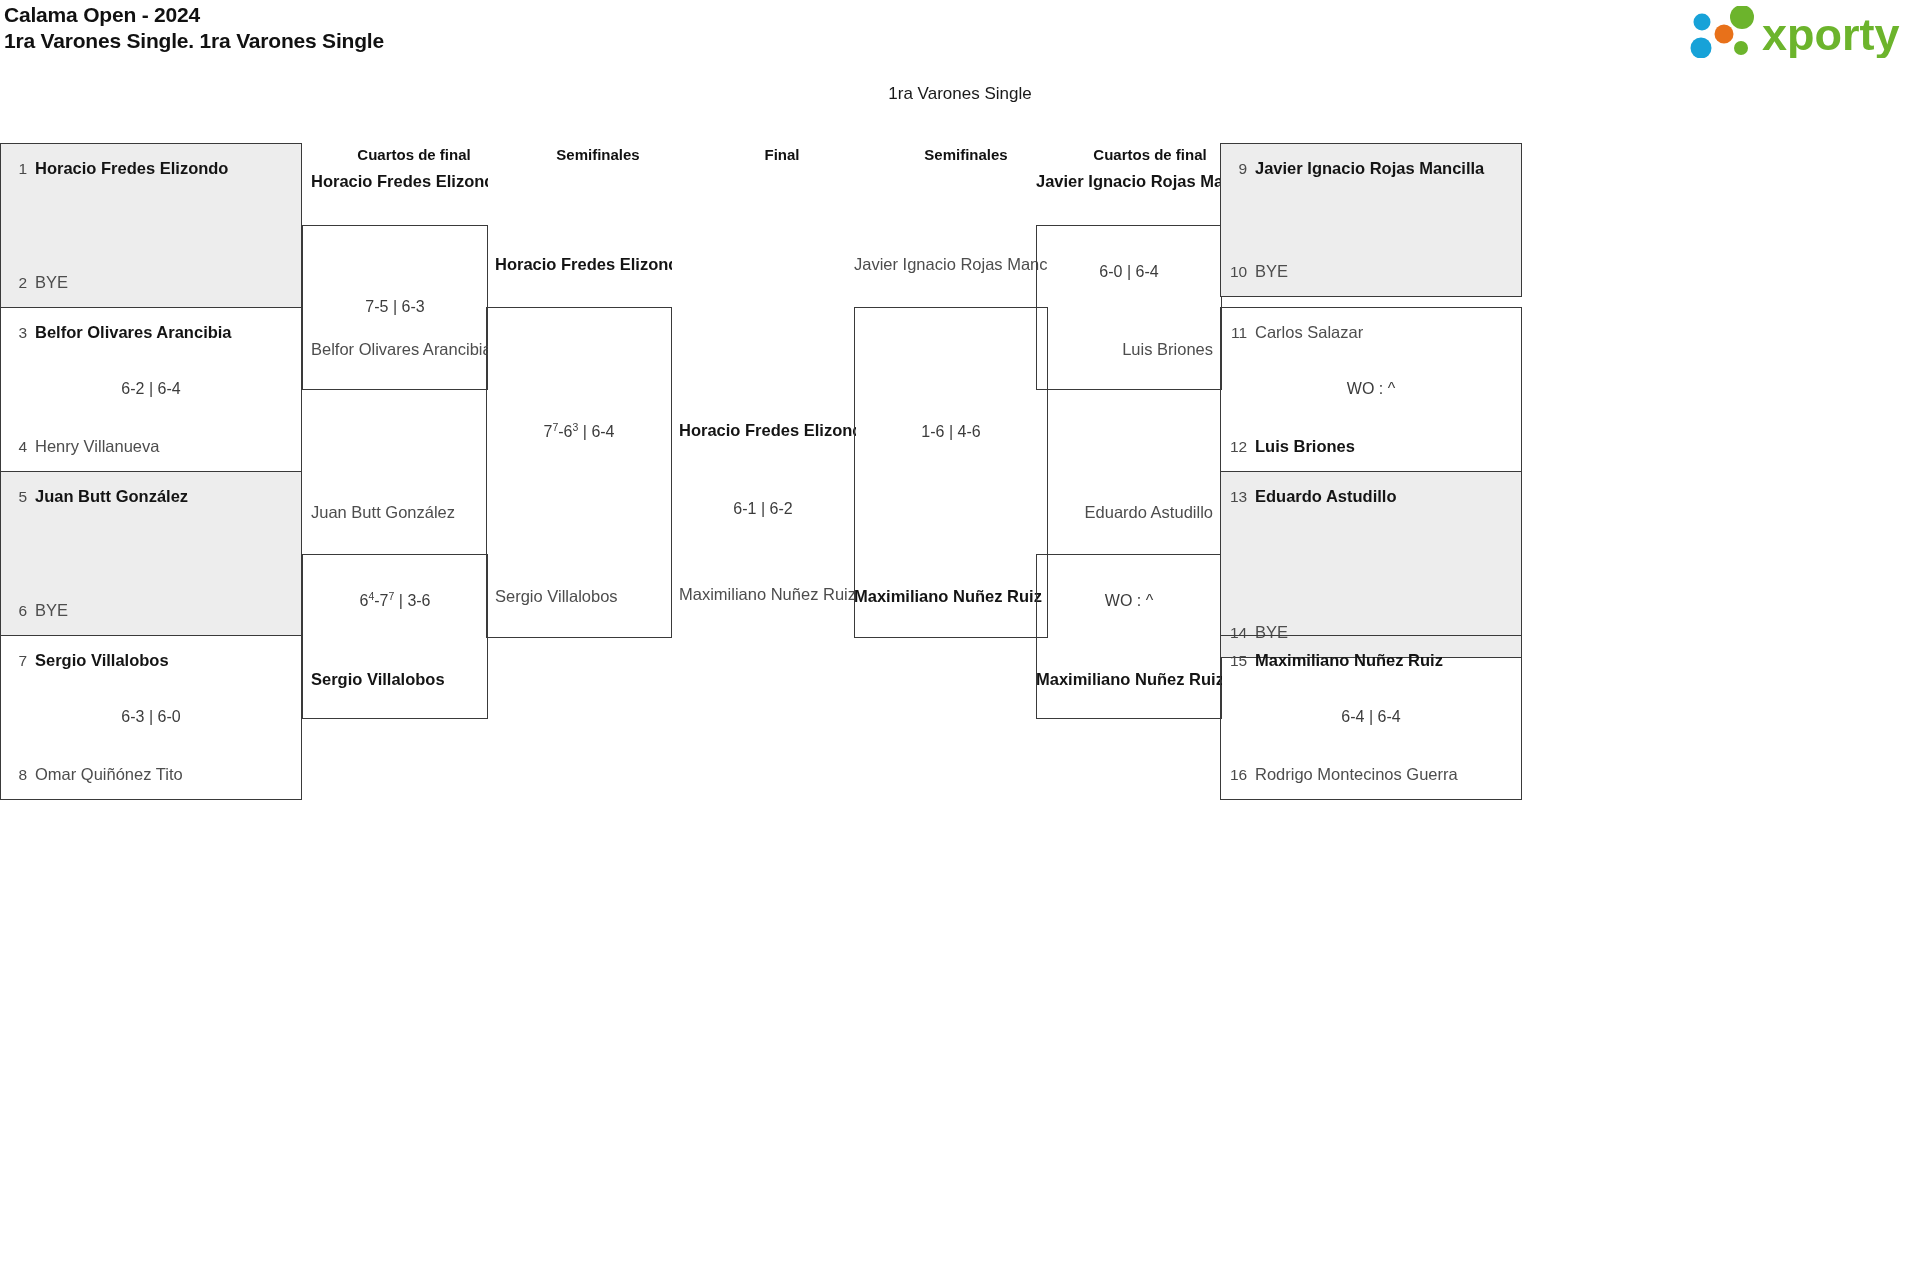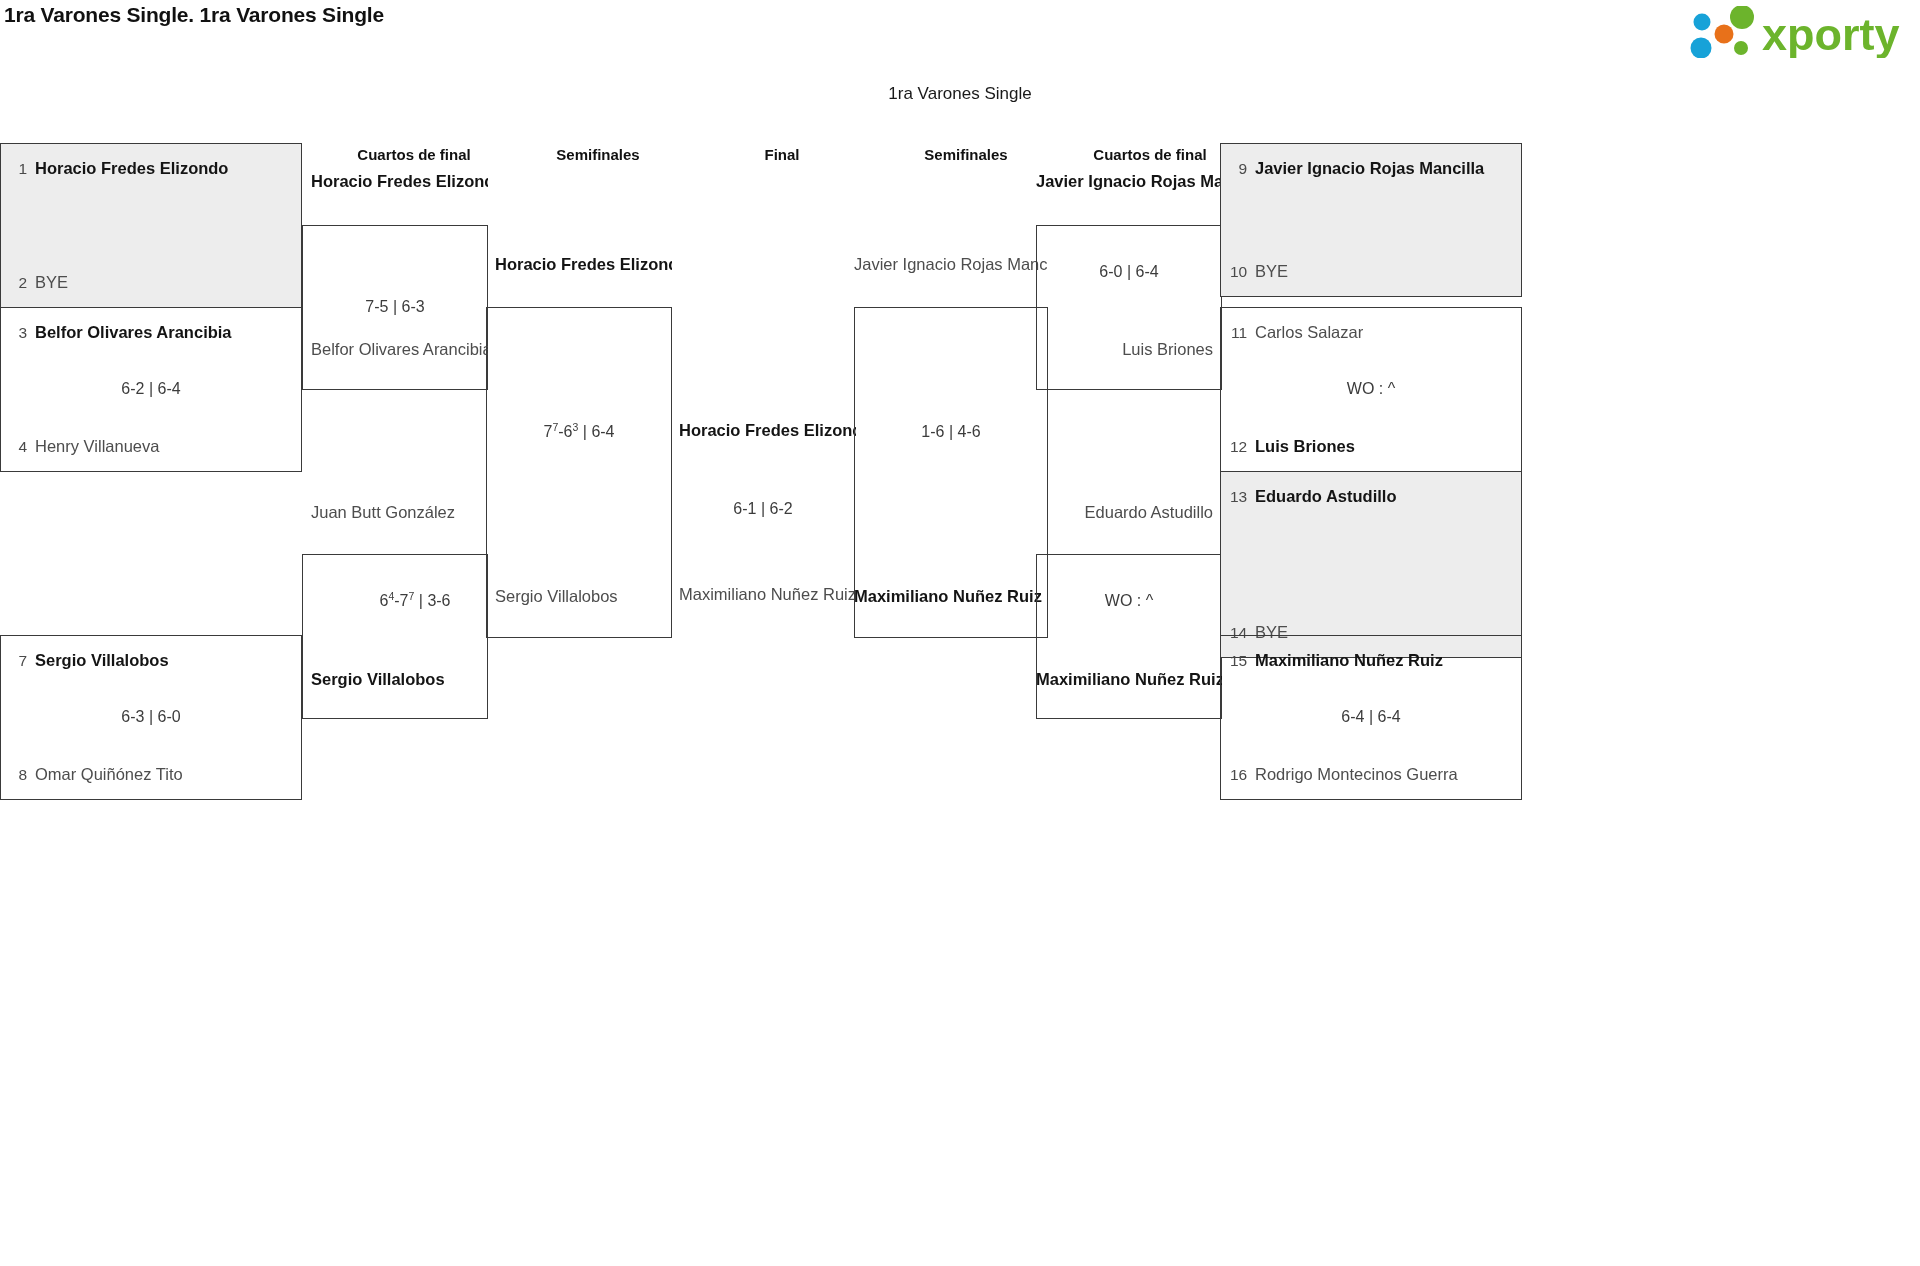--- a/index.html
+++ b/index.html
@@ -54,20 +54,21 @@
   .score sup{font-size:10.5px;vertical-align:super;line-height:0;}
 
   
   .match.plain{border:none;background:transparent;}
 </style>
 </head>
 <body>
 
 <div id="header">
   <div id="title-block">
+    <div class="title-line">Calama Open - 2024</div>
     <div class="title-line">1ra Varones Single. 1ra Varones Single</div>
   </div>
   <div id="logo">
     <svg width="230" height="52" viewBox="0 0 230 52">
       <circle cx="22" cy="16" r="8.5" fill="#17a2d8"></circle>
       <circle cx="21" cy="42" r="10.5" fill="#17a2d8"></circle>
       <circle cx="44" cy="28" r="9.5" fill="#e8711a"></circle>
       <circle cx="62" cy="11" r="12" fill="#6cb42c"></circle>
       <circle cx="61" cy="42" r="7" fill="#6cb42c"></circle>
       <text x="82" y="44" font-family="Liberation Sans, sans-serif" font-size="45" font-weight="700" fill="#6cb42c">xporty</text>
@@ -100,20 +101,29 @@
   <div class="match bordered" style="left:0px;top:307px;width:302px;height:165px;">
     <div class="slot top L win">
       <span class="seed">3</span><span class="pname">Belfor Olivares Arancibia</span>
     </div>
     <div class="score" style="top:72px;">6-2 | 6-4</div>
     <div class="slot bot L lose">
       <span class="seed">4</span><span class="pname">Henry Villanueva</span>
     </div>
   </div>
 
+  <div class="match bordered shaded" style="left:0px;top:471px;width:302px;height:165px;">
+    <div class="slot top L win">
+      <span class="seed">5</span><span class="pname">Juan Butt González</span>
+    </div>
+    <div class="score" style="top:72px;"></div>
+    <div class="slot bot L bye">
+      <span class="seed">6</span><span class="pname">BYE</span>
+    </div>
+  </div>
 
   <div class="match bordered" style="left:0px;top:635px;width:302px;height:165px;">
     <div class="slot top L win">
       <span class="seed">7</span><span class="pname">Sergio Villalobos</span>
     </div>
     <div class="score" style="top:72px;">6-3 | 6-0</div>
     <div class="slot bot L lose">
       <span class="seed">8</span><span class="pname">Omar Quiñónez Tito</span>
     </div>
   </div>
@@ -131,21 +141,21 @@
       <span class="pname">Belfor Olivares Arancibia</span>
     </div>
   </div>
 
   <div class="match plain" style="left:302px;top:486px;width:186px;height:60px;">
     <div class="slot top L lose" style="top:16px;">
       <span class="pname">Juan Butt González</span>
     </div>
   </div>
   <div class="match bordered" style="left:302px;top:554px;width:186px;height:165px;">
-    <div class="score" style="top:37px;padding-left:20px;">6<sup>4</sup>-7<sup>7</sup> | 3-6</div>
+    <div class="score" style="top:37px;">6<sup>4</sup>-7<sup>7</sup> | 3-6</div>
   </div>
   <div class="match plain" style="left:302px;top:655px;width:186px;height:60px;">
     <div class="slot top L win" style="top:14px;">
       <span class="pname">Sergio Villalobos</span>
     </div>
   </div>
 
   <div class="match plain" style="left:486px;top:238px;width:186px;height:60px;">
     <div class="slot top L win" style="top:16px;">
       <span class="pname">Horacio Fredes Elizondo</span>

